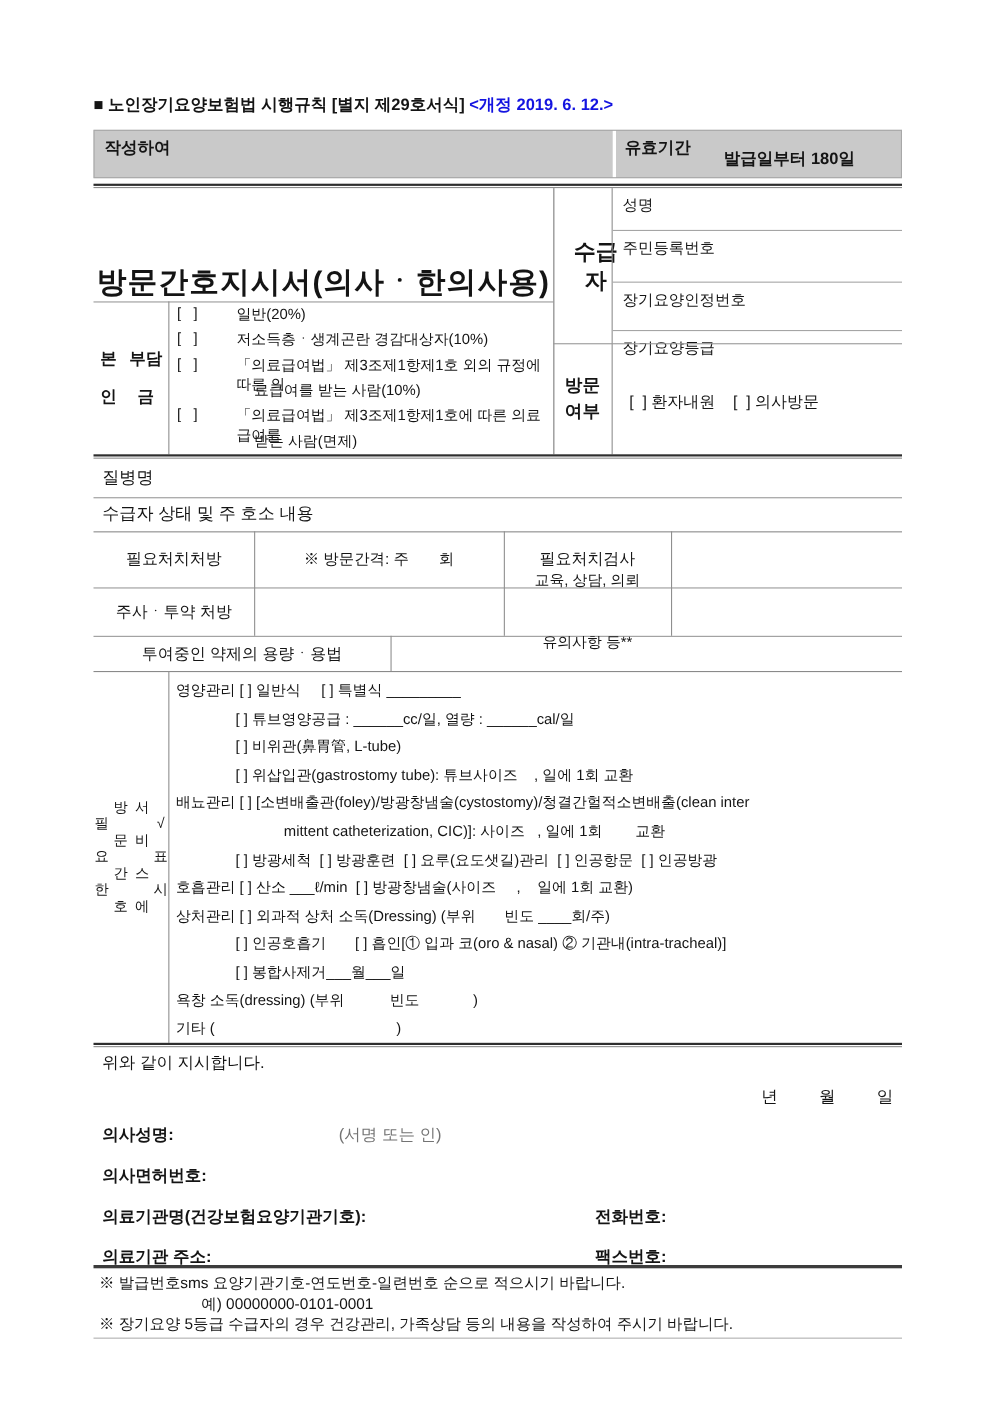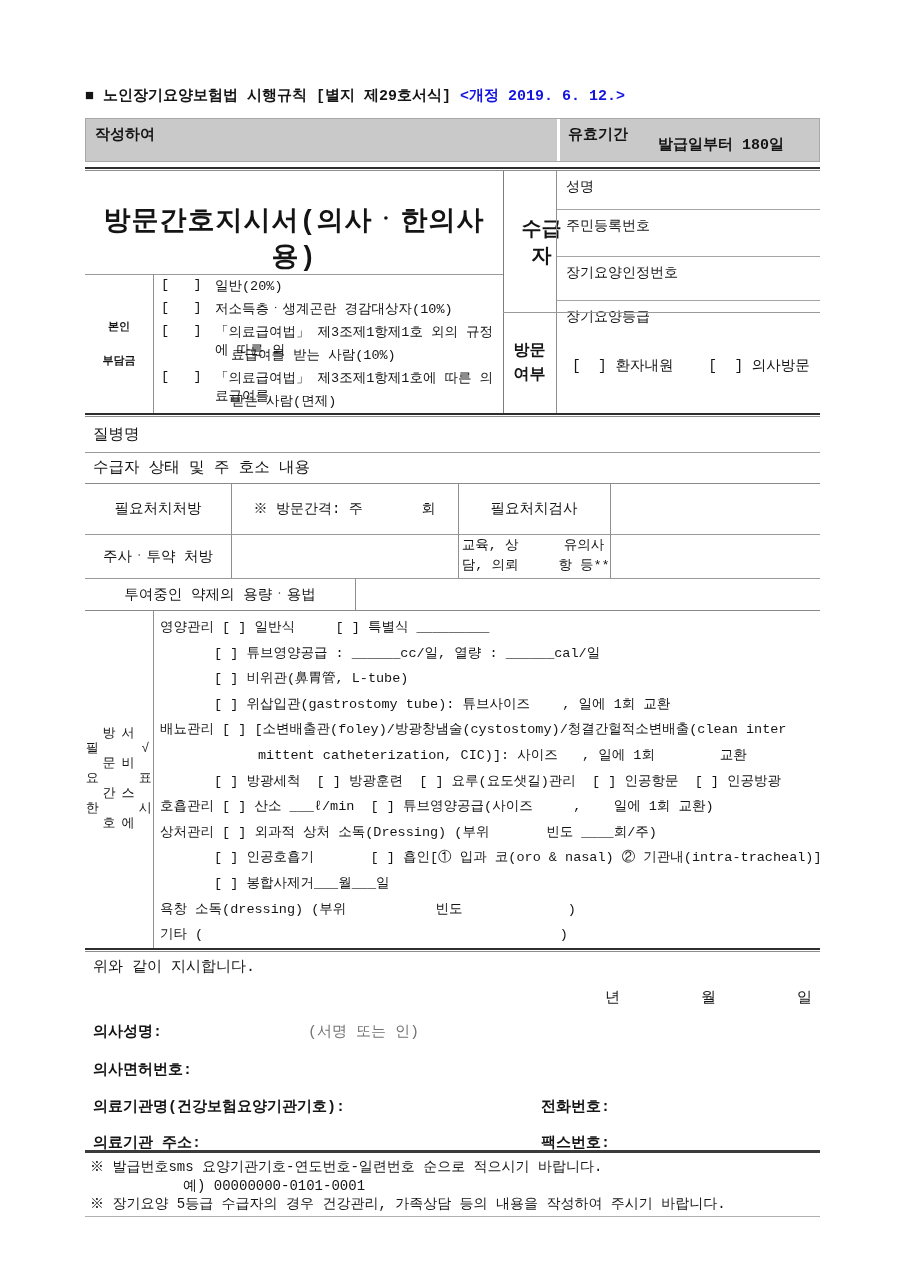--- a/index.html
+++ b/index.html
@@ -1,18 +1,18 @@
 <!DOCTYPE html>
 <html><head>
 <meta charset="utf-8">
 <style>
   html,body{margin:0;padding:0;background:#ffffff;}
   .page{
     position:relative;width:900px;height:1274px;background:#fff;overflow:hidden;
-    font-family:Liberation Mono, monospace;
+    font-family:Liberation Sans, sans-serif;
     color:#141414;
   }
   .abs{position:absolute;box-sizing:border-box;}
   .pre{white-space:pre;}
   
   .hline{position:absolute;height:0;border-top:1px solid #9a9a9a;}
   .vline{position:absolute;width:0;border-left:1px solid #8f8f8f;}
   .dline{position:absolute;height:4px;border-top:2px solid #2e2e2e;border-bottom:1px solid #8d8d8d;box-sizing:border-box;}
   .thickline{position:absolute;height:3px;background:#3c3c3c;}
   
@@ -57,21 +57,21 @@
 
   <div class="dline" style="left:85px;top:167px;width:735px;"></div>
 
   <div class="abs" style="left:85px;top:171px;width:735px;height:242px;">
 
     <div class="abs cellcenter" style="left:0;top:0;width:418px;height:103px;align-items:flex-end;">
       <div class="form-title">방문간호지시서(의사ㆍ한의사용)</div>
     </div>
     <div class="hline" style="left:0;top:103px;width:418px;"></div>
 
-    <div class="abs cellcenter" style="left:0;top:103px;width:68px;height:139px;flex-direction:column;font-size:11px;font-weight:bold;line-height:34px;">
+    <div class="abs cellcenter" style="left:0;top:103px;width:68px;height:139px;flex-direction:row;font-size:15px;font-weight:bold;line-height:34px;">
       <div>본인</div>
       <div>부담금</div>
     </div>
     <div class="vline" style="left:68px;top:103px;height:139px;"></div>
 
     <div class="abs" style="left:76px;top:106px;width:340px;height:136px;" id="copay-list">
         <div class="copay-row">
           <span class="brk">[   ]</span>
           <span class="txt">일반(20%)</span>
         </div>
@@ -130,21 +130,21 @@
     <div class="hline" style="left:0;top:95px;width:735px;"></div>
     <div class="vline" style="left:146px;top:0;height:95px;"></div>
     <div class="vline" style="left:373px;top:0;height:95px;"></div>
     <div class="vline" style="left:525px;top:0;height:95px;"></div>
     <div class="vline" style="left:270px;top:95px;height:32px;"></div>
 
     <div class="abs cellcenter" style="left:0;top:0;width:146px;height:51px;font-size:14.5px;">필요처치처방</div>
     <div class="abs cellcenter pre" style="left:146px;top:0;width:227px;height:51px;font-size:14px;">※ 방문간격: 주       회</div>
     <div class="abs cellcenter" style="left:373px;top:0;width:152px;height:51px;font-size:14.5px;">필요처치검사</div>
     <div class="abs cellcenter" style="left:0;top:51px;width:146px;height:44px;font-size:14.5px;">주사ㆍ투약 처방</div>
-    <div class="abs cellcenter" style="left:373px;top:51px;width:152px;height:44px;font-size:13.5px;line-height:1.5;gap:36px;">
+    <div class="abs cellcenter" style="left:373px;top:51px;width:152px;height:44px;flex-direction:column;font-size:13.5px;line-height:1.5;gap:36px;">
       <div>교육, 상담, 의뢰</div>
       <div>유의사항 등**</div>
     </div>
     <div class="abs cellcenter" style="left:0;top:95px;width:270px;height:32px;font-size:14.5px;">투여중인 약제의 용량ㆍ용법</div>
   </div>
 
   <div class="abs" style="left:85px;top:610px;width:735px;height:338px;">
     <div class="hline" style="left:0;top:0;width:735px;border-top-color:#8a8a8a;"></div>
     <div class="vline" style="left:68px;top:0;height:338px;"></div>
     <div class="abs cellcenter" style="left:0;top:0;width:68px;height:338px;flex-direction:row;font-size:13px;line-height:30px;" id="service-side-label">
@@ -154,21 +154,21 @@
         <div>√ 표시</div>
       </div>
     <div class="abs" style="left:68px;top:5px;width:667px;height:333px;" id="service-lines">
         <div class="svc-line ind0">영양관리 [ ] 일반식     [ ] 특별식 _________</div>
         <div class="svc-line ind1">[ ] 튜브영양공급 : ______cc/일, 열량 : ______cal/일</div>
         <div class="svc-line ind1">[ ] 비위관(鼻胃管, L-tube)</div>
         <div class="svc-line ind1">[ ] 위삽입관(gastrostomy tube): 튜브사이즈    , 일에 1회 교환</div>
         <div class="svc-line ind0">배뇨관리 [ ] [소변배출관(foley)/방광창냄술(cystostomy)/청결간헐적소변배출(clean inter</div>
         <div class="svc-line ind2">mittent catheterization, CIC)]: 사이즈   , 일에 1회        교환</div>
         <div class="svc-line ind1">[ ] 방광세척  [ ] 방광훈련  [ ] 요루(요도샛길)관리  [ ] 인공항문  [ ] 인공방광</div>
-        <div class="svc-line ind0">호흡관리 [ ] 산소 ___ℓ/min  [ ] 튜브영양공급(사이즈     ,    일에 1회 교환)</div>
+        <div class="svc-line ind0">호흡관리 [ ] 산소 ___ℓ/min  [ ] 방광창냄술(사이즈     ,    일에 1회 교환)</div>
         <div class="svc-line ind0">상처관리 [ ] 외과적 상처 소독(Dressing) (부위       빈도 ____회/주)</div>
         <div class="svc-line ind1">[ ] 인공호흡기       [ ] 흡인[① 입과 코(oro &amp; nasal) ② 기관내(intra-tracheal)]</div>
         <div class="svc-line ind1">[ ] 봉합사제거___월___일</div>
         <div class="svc-line ind0">욕창 소독(dressing) (부위           빈도             )</div>
         <div class="svc-line ind0">기타 (                                            )</div>
       </div>
   </div>
 
   <div class="dline" style="left:85px;top:948px;width:735px;"></div>
 

